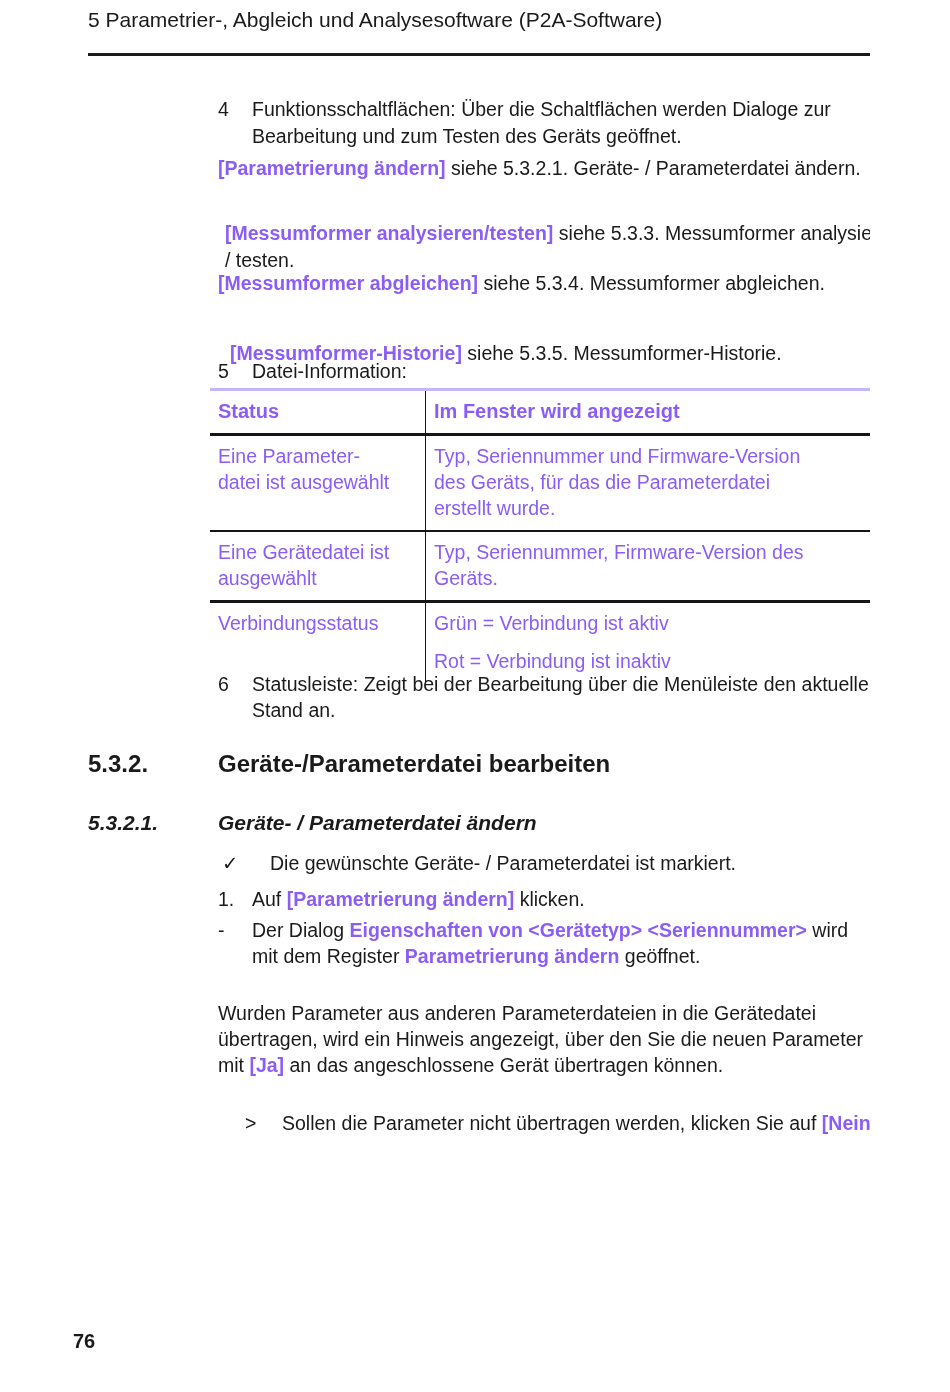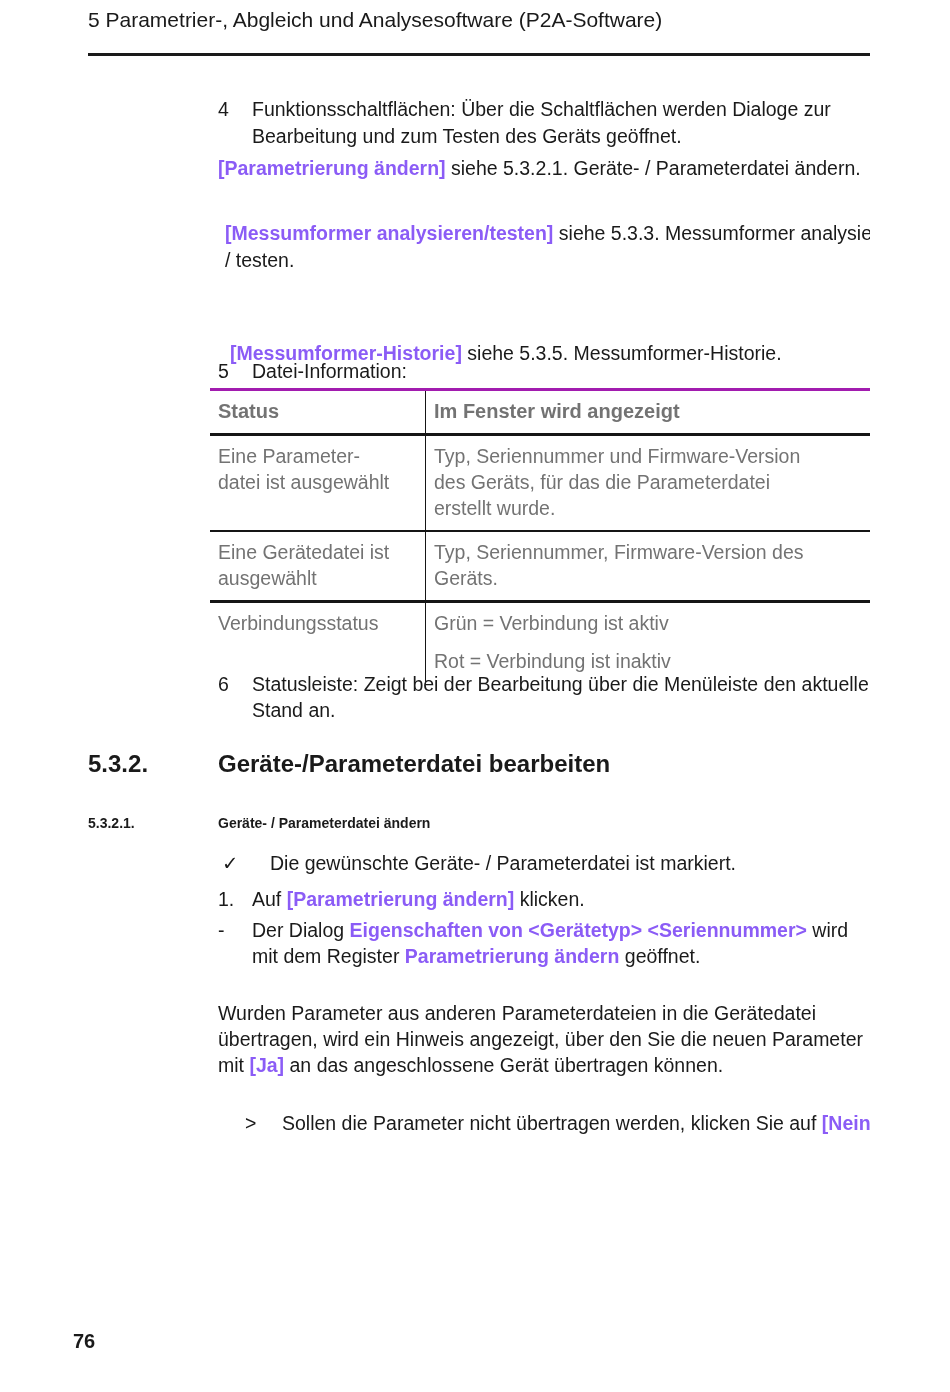--- a/index.html
+++ b/index.html
@@ -24,31 +24,31 @@
 
   .li { display: flex; }
   .li .marker { width: 34px; flex: none; }
   .li .li-text { flex: 1; }
 
   .prereq .marker { width: 48px; flex: none; }
   .action .marker { width: 37px; flex: none; }
 
   .section-heading { display: flex; font-weight: bold; }
   .section-heading.lvl2 { font-size: 24px; line-height: 32px; }
-  .section-heading.lvl3 { font-size: 14px; line-height: 26px; }
+  .section-heading.lvl3 { font-size: 21px; line-height: 26px; font-style: italic; }
   .section-heading .sec-num { width: 130px; flex: none; }
 
   table.file-info {
     border-collapse: collapse;
     table-layout: fixed;
     width: 685px;
     font-size: 19.5px;
     line-height: 26px;
-    color: #737373;
-    border-top: 3px solid #a21caf;
+    color: #8b5cf6;
+    border-top: 3px solid #c4b5fd;
   }
   table.file-info th, table.file-info td {
     vertical-align: top;
     text-align: left;
     padding: 7px 10px 9px 8px;
   }
   table.file-info th:first-child, table.file-info td:first-child {
     width: 197px;
     border-right: 1.5px solid #151515;
   }
@@ -69,20 +69,21 @@
   <div class="abs header-title" style="top:6px; left:88px; width:820px;">5 Parametrier-, Abgleich und Analysesoftware (P2A-Software)</div>
   <div class="abs header-rule" style="top:53px; left:88px; width:818px;"></div>
 
   <div class="abs li body-text" style="top:96px; left:218px; width:680px;">
     <span class="marker">4</span>
     <span class="li-text">Funktionsschaltflächen: Über die Schaltflächen werden Dialoge zur Bearbeitung und zum Testen des Geräts geöffnet.</span>
   </div>
 
   <p class="abs body-text" style="top:155px; left:218px; width:678px; margin:0;"><span class="accent">[Parametrierung ändern]</span><span> siehe 5.3.2.1. Geräte- / Parameterdatei ändern.</span></p>
   <p class="abs body-text" style="top:213px; left:218px; width:678px; margin:7px;"><span class="accent">[Messumformer analysieren/testen]</span><span> siehe 5.3.3. Messumformer analysieren / testen.</span></p>
+  <p class="abs body-text" style="top:270px; left:218px; width:678px; margin:0;"><span class="accent">[Messumformer abgleichen]</span><span> siehe 5.3.4. Messumformer abgleichen.</span></p>
   <p class="abs body-text" style="top:328px; left:218px; width:678px; margin:12px;"><span class="accent">[Messumformer-Historie]</span><span> siehe 5.3.5. Messumformer-Historie.</span></p>
 
   <div class="abs li body-text" style="top:358px; left:218px; width:680px;">
     <span class="marker">5</span>
     <span class="li-text">Datei-Information:</span>
   </div>
 
   <table class="abs file-info" style="top:388px; left:210px;">
     <thead>
       <tr>

